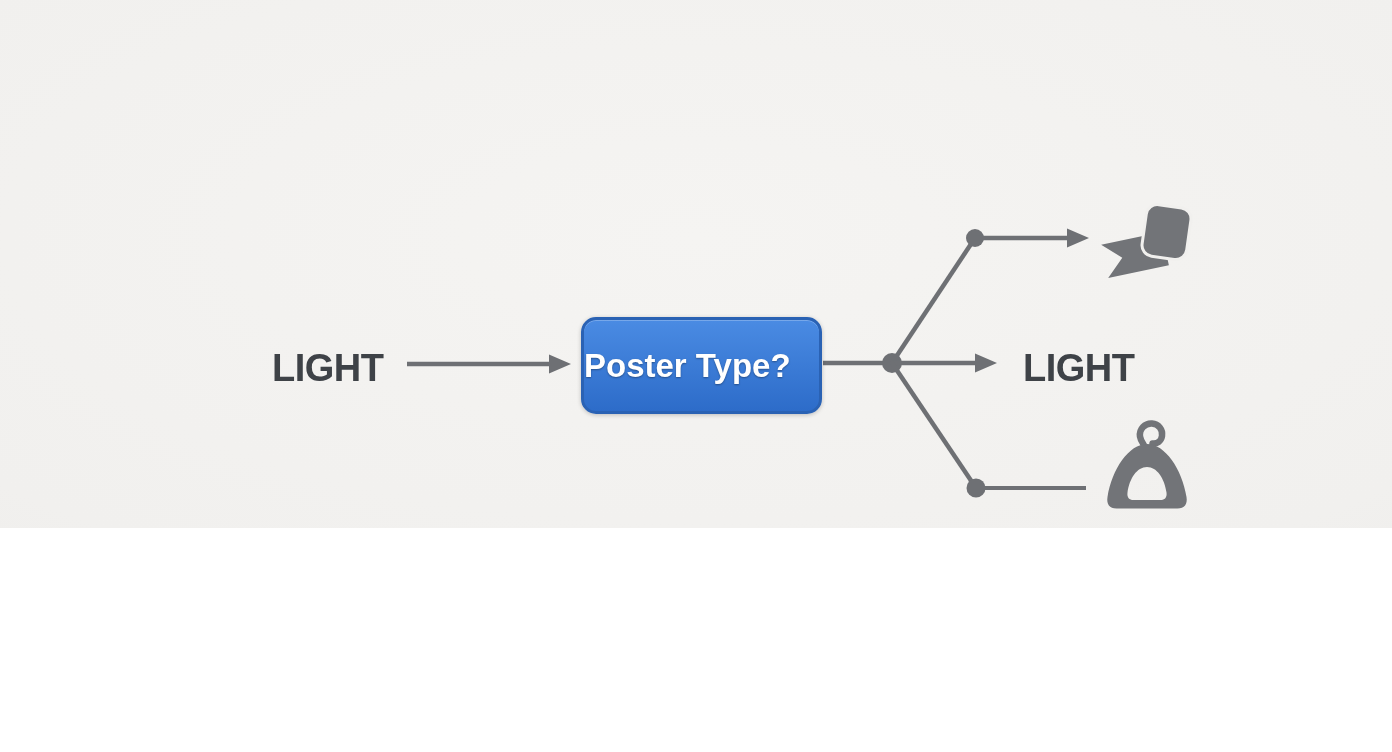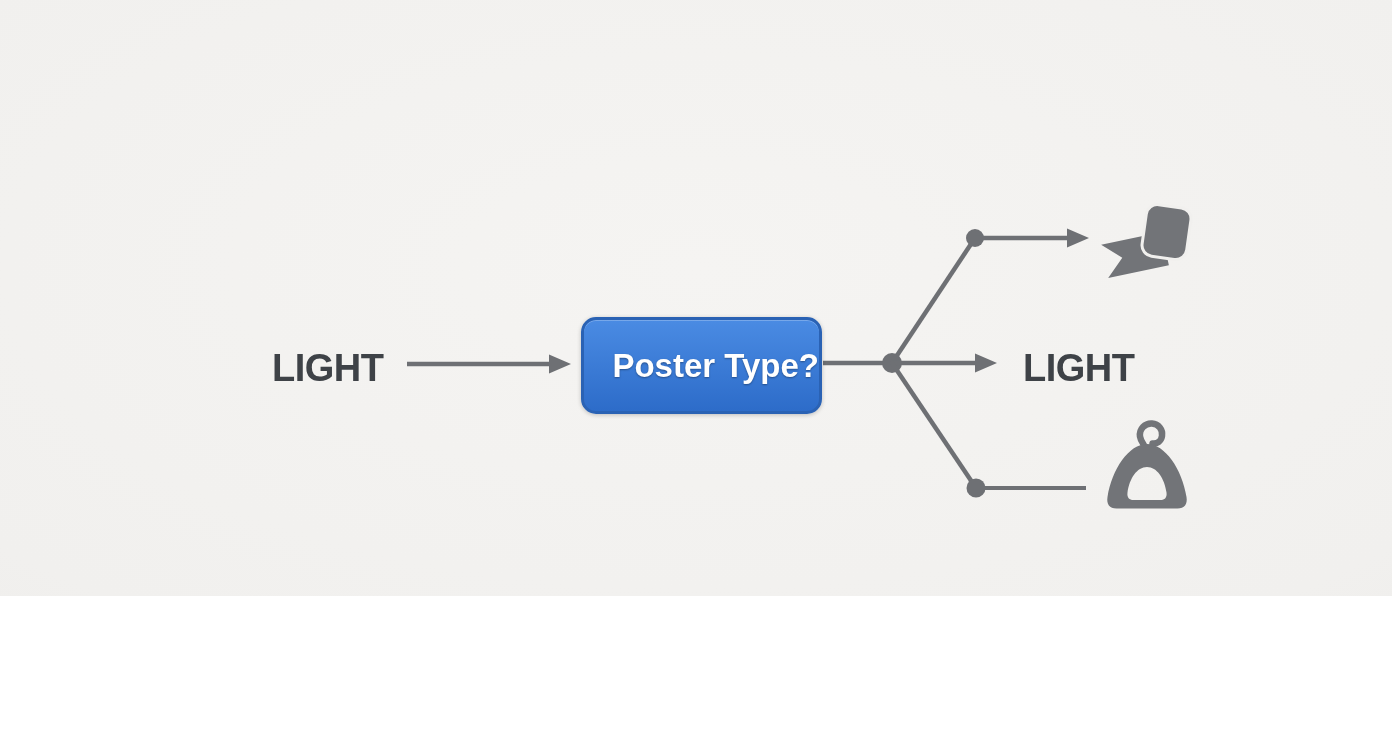--- a/index.html
+++ b/index.html
@@ -1,18 +1,18 @@
 <!DOCTYPE html>
 <html style="--line-gray: #6e7074; --icon-gray: #727478; --text-dark: #3e4247; --node-blue-top: #4a8be3; --node-blue-bottom: #2d6cc9; --node-border: #2a62b4; --node-text: #ffffff; --bg: #f1f0ee;"><head>
 <meta charset="utf-8">
 <style>
   html,body{margin:0;padding:0;}
   .stage{
     position:relative;
-    width:1392px;height:596px;
+    width:1392px;height:528px;
     overflow:hidden;
     background:radial-gradient(ellipse 120% 130% at 50% 45%, #f5f4f2 0%, #f1f0ee 55%, #e9e8e5 100%);
     font-family:"Liberation Sans", sans-serif;
     text-decoration:underline;
   }
   .overlay{position:absolute;left:0;top:0;}
   .edge{stroke:var(--line-gray);stroke-width:4.5;fill:none;}
   .edge.thin{stroke-width:4;}
   .dot{fill:var(--line-gray);}
   .arrowhead{fill:var(--line-gray);}
@@ -26,21 +26,21 @@
     color:var(--text-dark);
     white-space:nowrap;
   }
   .decision-node{
     position:absolute;left:581px;top:317px;
     width:241px;height:97px;box-sizing:border-box;
     border:3px solid var(--node-border);
     border-radius:15px;
     background:linear-gradient(180deg,var(--node-blue-top) 0%,var(--node-blue-bottom) 100%);
     box-shadow:inset 0 1px 0 rgba(255,255,255,.25), 0 1px 4px rgba(0,0,0,.22);
-    display:flex;align-items:center;justify-content:flex-end;
+    display:flex;align-items:center;justify-content:flex-start;
     color:var(--node-text);
     font-weight:bold;font-size:33px;
     text-shadow:0 1px 2px rgba(0,0,0,.35);
   }
 </style>
 </head>
 <body>
 
 <div class="stage">
 

